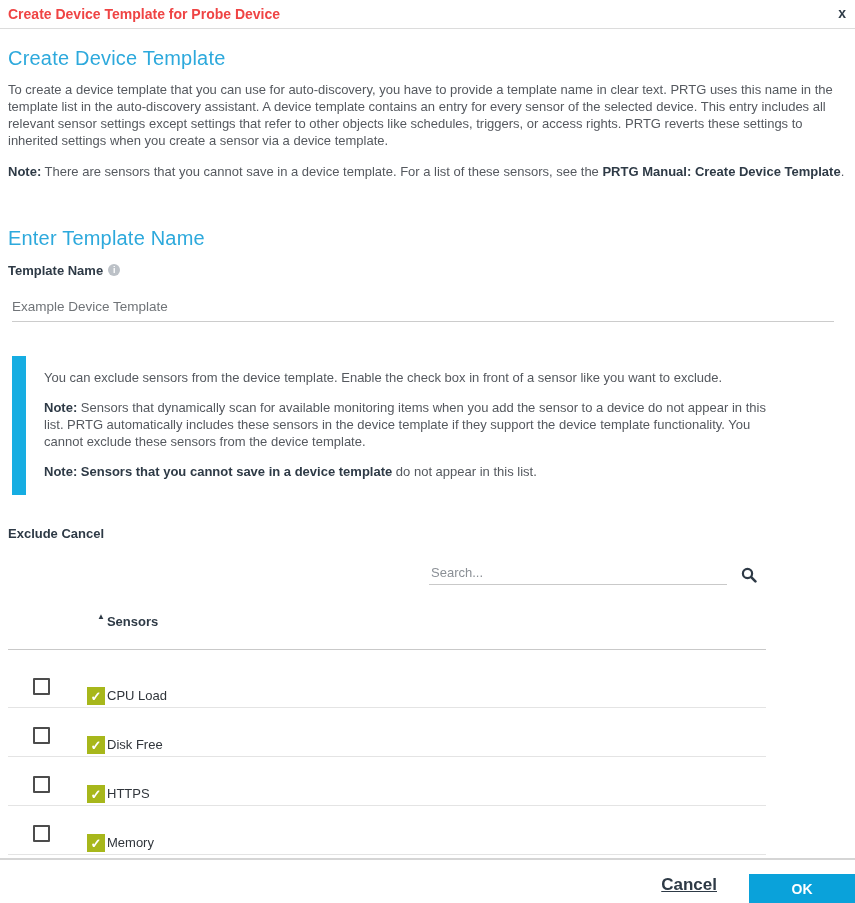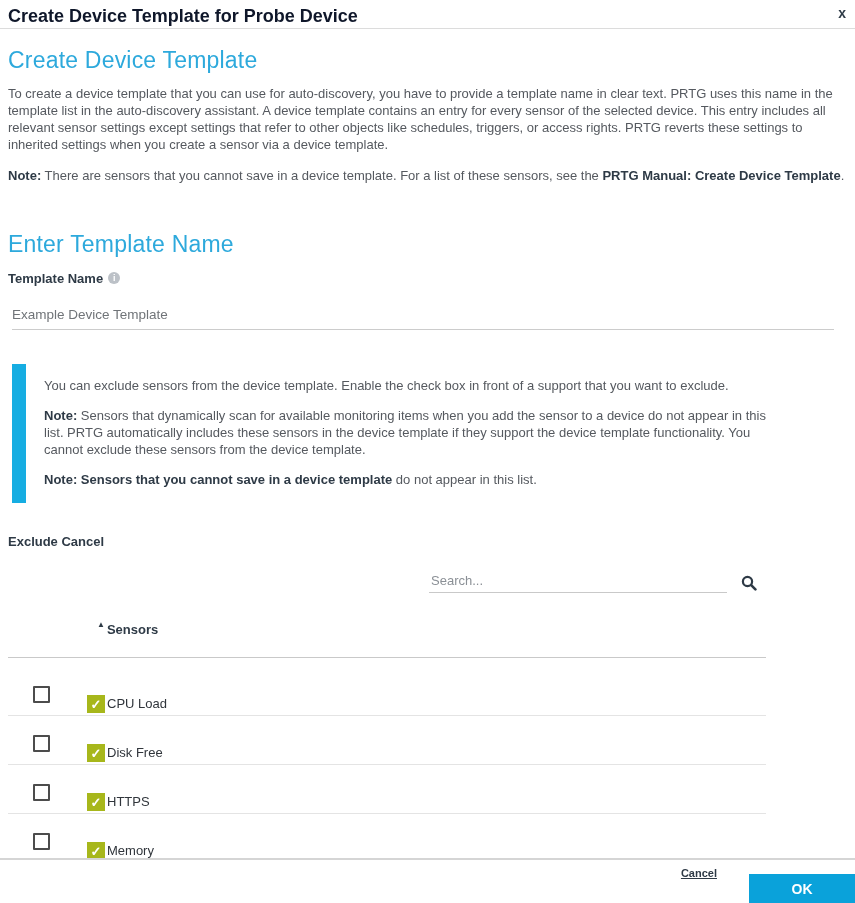--- a/index.html
+++ b/index.html
@@ -16,29 +16,29 @@
 
   
   .dlg-header {
     height: 29px;
     padding: 6px 9px 0 8px;
     border-bottom: 1px solid #dcdcdc;
     display: flex;
     justify-content: space-between;
     align-items: flex-start;
   }
-  .dlg-title { font-weight: bold; font-size: 18px; color: #0f172a; letter-spacing: 0; }
+  .dlg-title { font-weight: bold; font-size: 14px; color: #ef4444; letter-spacing: 0; }
   .dlg-close { font-weight: bold; font-size: 14px; color: #2e3a46; cursor: pointer; line-height: 15px; }
 
   
   .content { padding: 0 8px; }
   h2.section-heading {
     color: #2da9dc;
     font-weight: 400;
-    font-size: 23px;
+    font-size: 20px;
     letter-spacing: 0.2px;
   }
   .heading-create { margin: 18px 0 11px 0; }
   .heading-template { margin: 47px 0 13px 0; }
   .intro-paragraph { line-height: 17px; margin-bottom: 14px; max-width: 841px; }
   .intro-note { line-height: 17px; }
   b, strong { color: #2e3a46; }
   .dark-link { color: #2e3a46; font-weight: bold; text-decoration: none; cursor: pointer; }
 
   .field-label-row { display: flex; align-items: flex-start; gap: 5px; margin-bottom: 17px; }
@@ -138,22 +138,22 @@
     height: 45px;
     border-top: 2px solid #d5d5d5;
     display: flex;
     justify-content: flex-end;
     align-items: flex-end;
     background: #ffffff;
   }
   .cancel-link {
     font-weight: bold; color: #2e3a46;
     text-decoration: underline; cursor: pointer;
-    margin: 0 32px 24px 0;
-    font-size: 11px;
+    margin: 0 32px 8px 0;
+    font-size: 17px;
   }
   .ok-button {
     width: 106px; height: 29px;
     background: #0aa2da;
     border: none;
     color: #ffffff; font-weight: bold; font-size: 14px;
     font-family: "Liberation Sans", sans-serif;
     cursor: pointer;
   }
 </style>
@@ -180,21 +180,21 @@
     <div class="field-label-row">
       <span class="field-label">Template Name</span>
       <i class="info-icon">i</i>
     </div>
 
     <input class="template-input" type="text" value="Example Device Template" style="">
 
     <div class="info-box">
       <div class="info-bar"></div>
       <div class="info-content">
-        <p>You can exclude sensors from the device template. Enable the check box in front of a support that you want to exclude.</p>
+        <p>You can exclude sensors from the device template. Enable the check box in front of a sensor like you want to exclude.</p>
         <p><b>Note:</b><span> Sensors that dynamically scan for available monitoring items when you add the sensor to a device do not appear in this list. PRTG automatically includes these sensors in the device template if they support the device template functionality. You cannot exclude these sensors from the device template.</span></p>
         <p><b>Note:</b> <a class="dark-link">Sensors that you cannot save in a device template</a><span> do not appear in this list.</span></p>
       </div>
     </div>
 
     <div class="exclude-label">Exclude Cancel</div>
 
     <div class="sensors-table">
 
       <div class="search-row">

